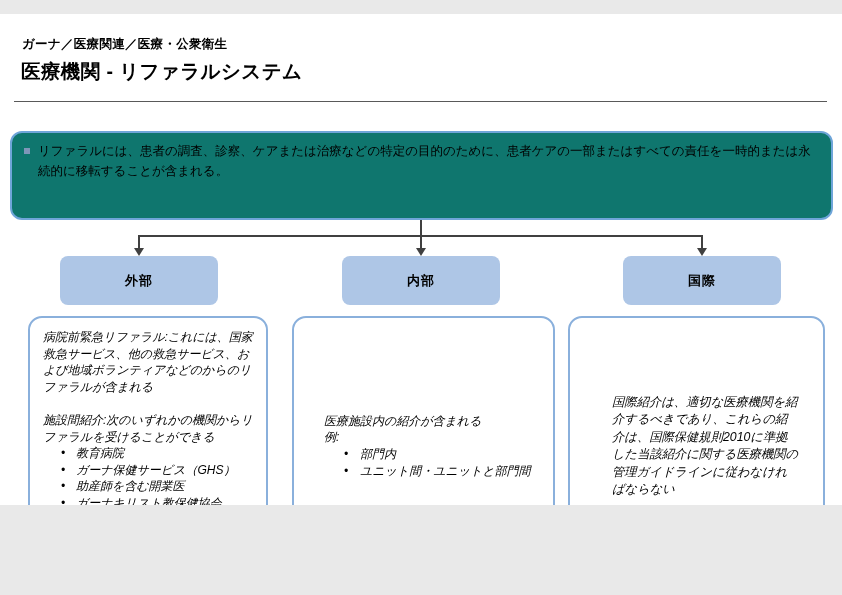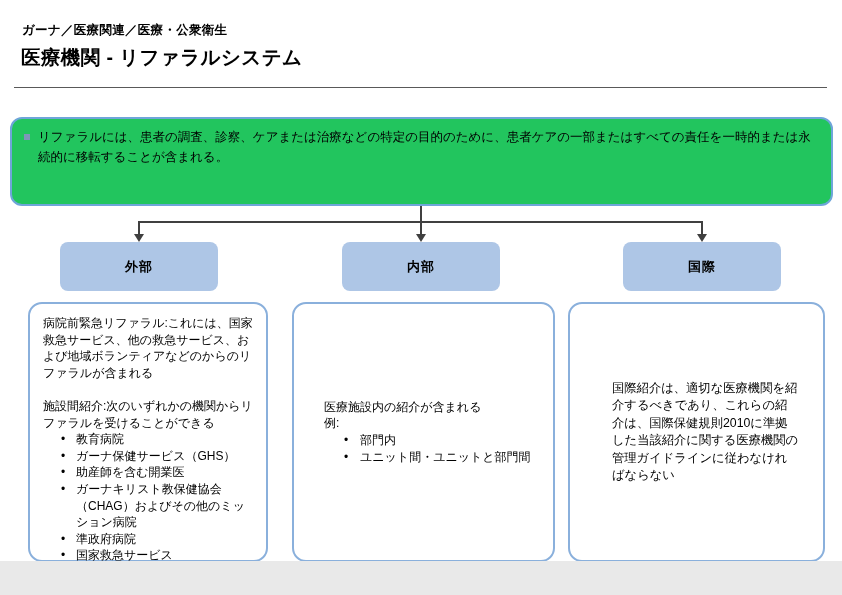--- a/index.html
+++ b/index.html
@@ -7,32 +7,32 @@
     --container-border:#8ab0dc;
     --overview-border:#6fa5d9;
     --connector-line:#404040;
     --bullet-marker:#7e96b8;
     --rule-line:#595959;
   }
   *{margin:0;padding:0;box-sizing:border-box;}
   html,body{background:#e9e9e9;}
   body{font-family:"Liberation Sans","DejaVu Sans",sans-serif;color:#000;}
   .slide{
-    position:relative;width:842px;height:561px;background:#ffffff;
-    overflow:hidden;margin:0 auto;
+    position:relative;width:842px;height:491px;background:#ffffff;
+    overflow:hidden;margin:14px auto;
   }
   .breadcrumb{position:absolute;left:22px;top:22px;font-size:12.5px;font-weight:bold;letter-spacing:.3px;}
   .page-title{position:absolute;left:21px;top:44px;font-size:19.5px;font-weight:bold;letter-spacing:.4px;}
   .title-rule{position:absolute;left:14px;top:87px;width:813px;border-top:1.5px solid var(--rule-line);}
   .section-heading{position:absolute;left:0;right:0;top:93px;text-align:center;font-size:14.5px;font-weight:bold;
     text-decoration:underline;text-underline-offset:3px;}
   
   .overview-box{
     position:absolute;left:10px;top:117px;width:823px;height:89px;
-    border:2.5px solid var(--overview-border);border-radius:12px;background:#22c55e;
+    border:2.5px solid var(--overview-border);border-radius:12px;background:#0f766e;
     padding:8px 12px 4px 10px;
   }
   .ov-item{display:flex;align-items:flex-start;margin-bottom:1px;}
   .ov-sq{flex:0 0 auto;width:6px;height:6px;background:var(--bullet-marker);margin:7px 8px 0 2px;}
   .ov-text{font-size:12.5px;line-height:20px;}
   
   .cline{position:absolute;background:var(--connector-line);}
   .line-v-center{left:420px;top:206px;width:2px;height:30px;}
   .line-h{left:138px;top:221px;width:565px;height:2px;}
   .stub-left{left:138px;top:222px;width:2px;height:12px;}
@@ -45,21 +45,21 @@
   
   .label-box{
     position:absolute;top:242px;width:158px;height:49px;border-radius:8px;
     background:var(--accent-fill);display:flex;align-items:center;justify-content:center;
     font-size:13px;font-weight:bold;letter-spacing:1px;
   }
   .lb-1{left:60px;}  .lb-2{left:342px;}  .lb-3{left:623px;}
   
   .container{
     position:absolute;top:302px;height:260px;background:#fff;
-    border:2.5px solid var(--container-border);border-radius:14px;
+    border:2.5px solid var(--container-border);border-radius:14px;font-style:italic;
   }
   .cont-1{left:28px;width:240px;padding:11px 10px 6px 13px;}
   .cont-2{left:292px;width:263px;display:flex;align-items:center;}
   .cont-3{left:568px;width:257px;display:flex;align-items:center;}
   .cont-2 .inner{padding:0 10px 0 30px;width:100%;}
   .cont-3 .inner{padding:0 24px 0 42px;width:100%;}
   .body-text{font-size:12px;line-height:16.6px;}
   .cont-3 .body-text{font-size:12.3px;line-height:17.5px;}
   .para-gap{height:16.6px;}
   .clist{list-style:none;}

